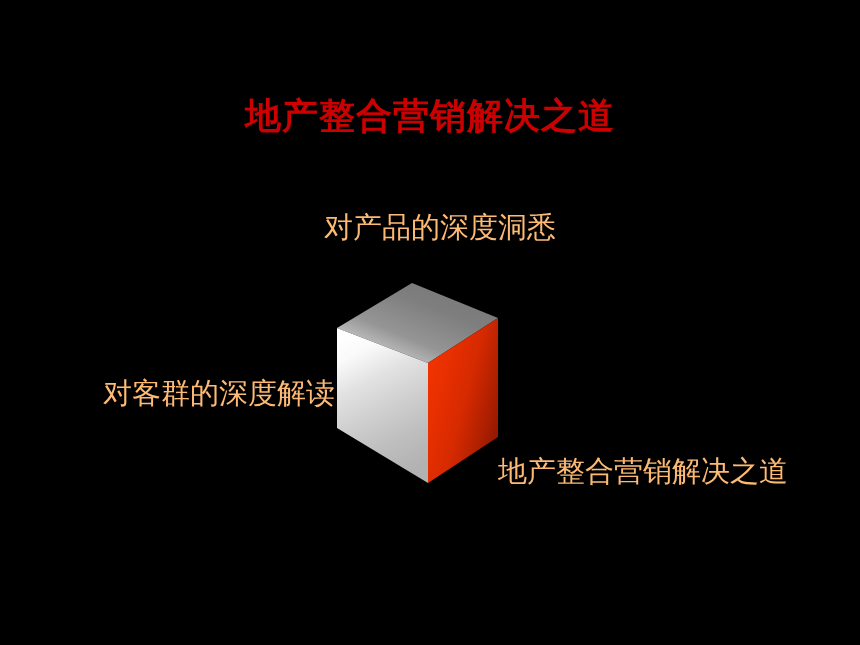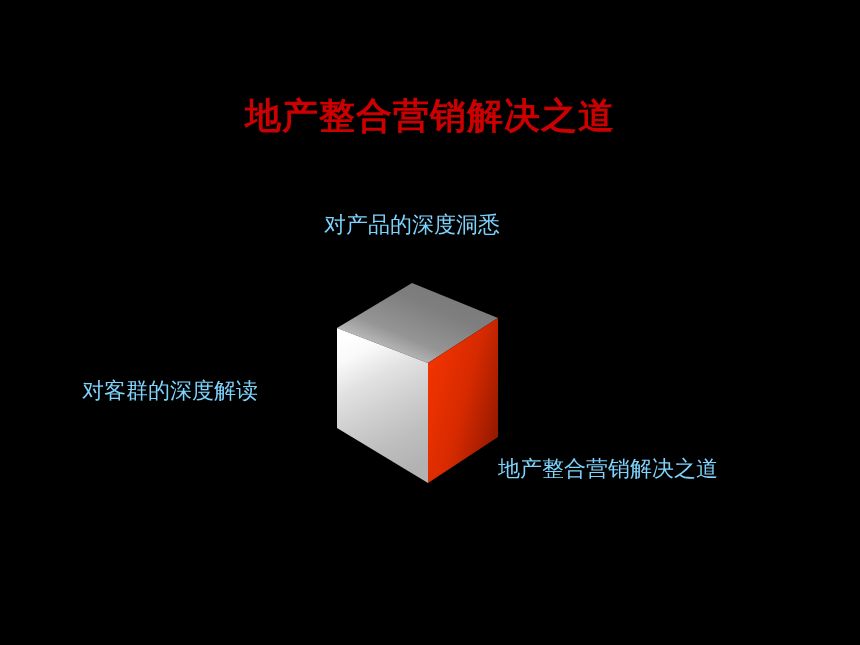--- a/index.html
+++ b/index.html
@@ -32,32 +32,32 @@
     font-weight: bold;
     font-size: 36px;
     line-height: 44px;
     letter-spacing: 1px;
     white-space: nowrap;
   }
 
   
   .diagram-label {
     position: absolute;
-    color: #7dd3fc;
-    font-family: Liberation Mono, monospace;
-    font-size: 22px;
+    color: #fdba74;
+    font-family: Liberation Serif, serif;
+    font-size: 29px;
     line-height: 28px;
     white-space: nowrap;
   }
   #label-product {
     left: 324px;
     top: 213px;
   }
   #label-audience {
-    left: 82px;
+    left: 103px;
     top: 379px;
   }
   #label-lifestyle {
     left: 498px;
     top: 457px;
   }
 
   
   #cube-figure {
     position: absolute;

